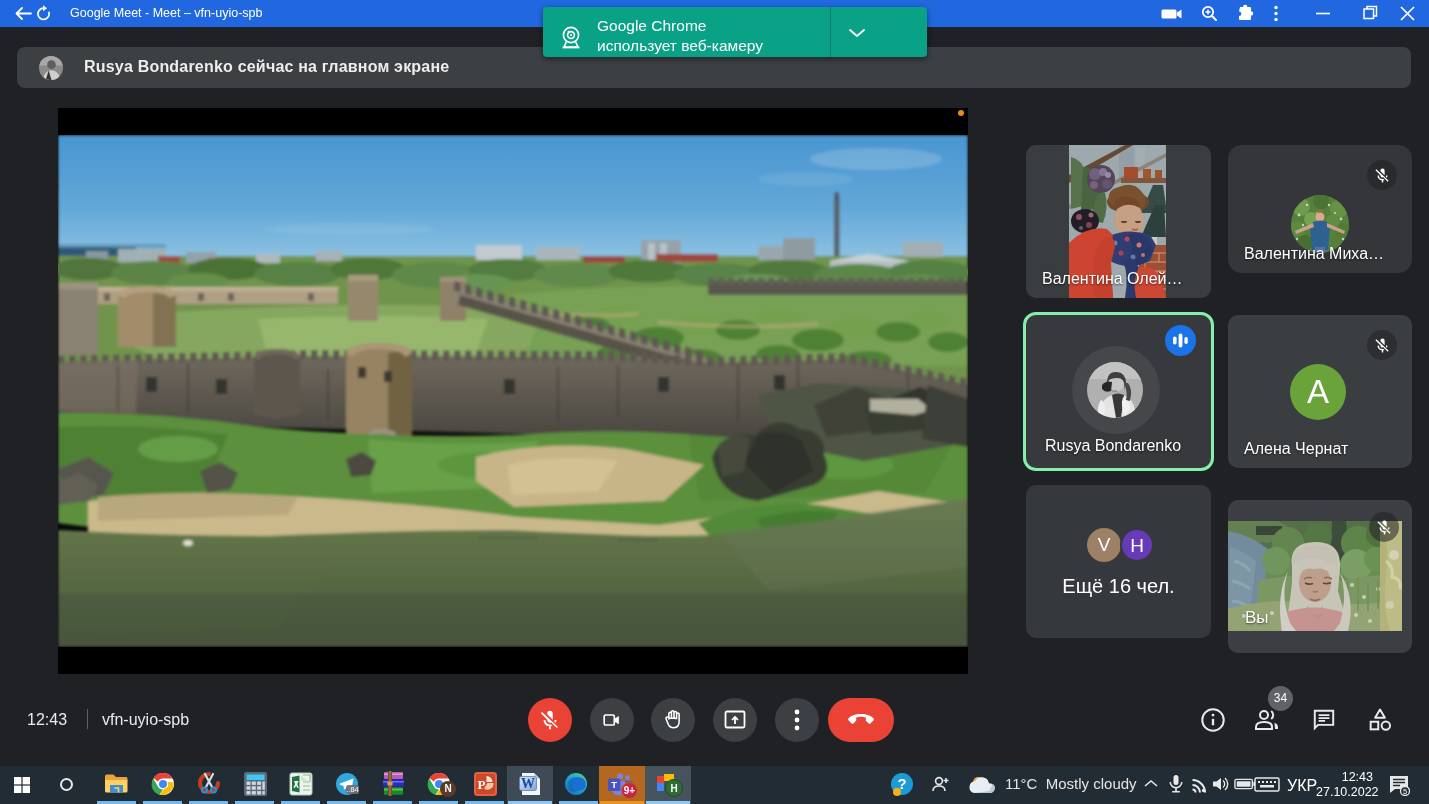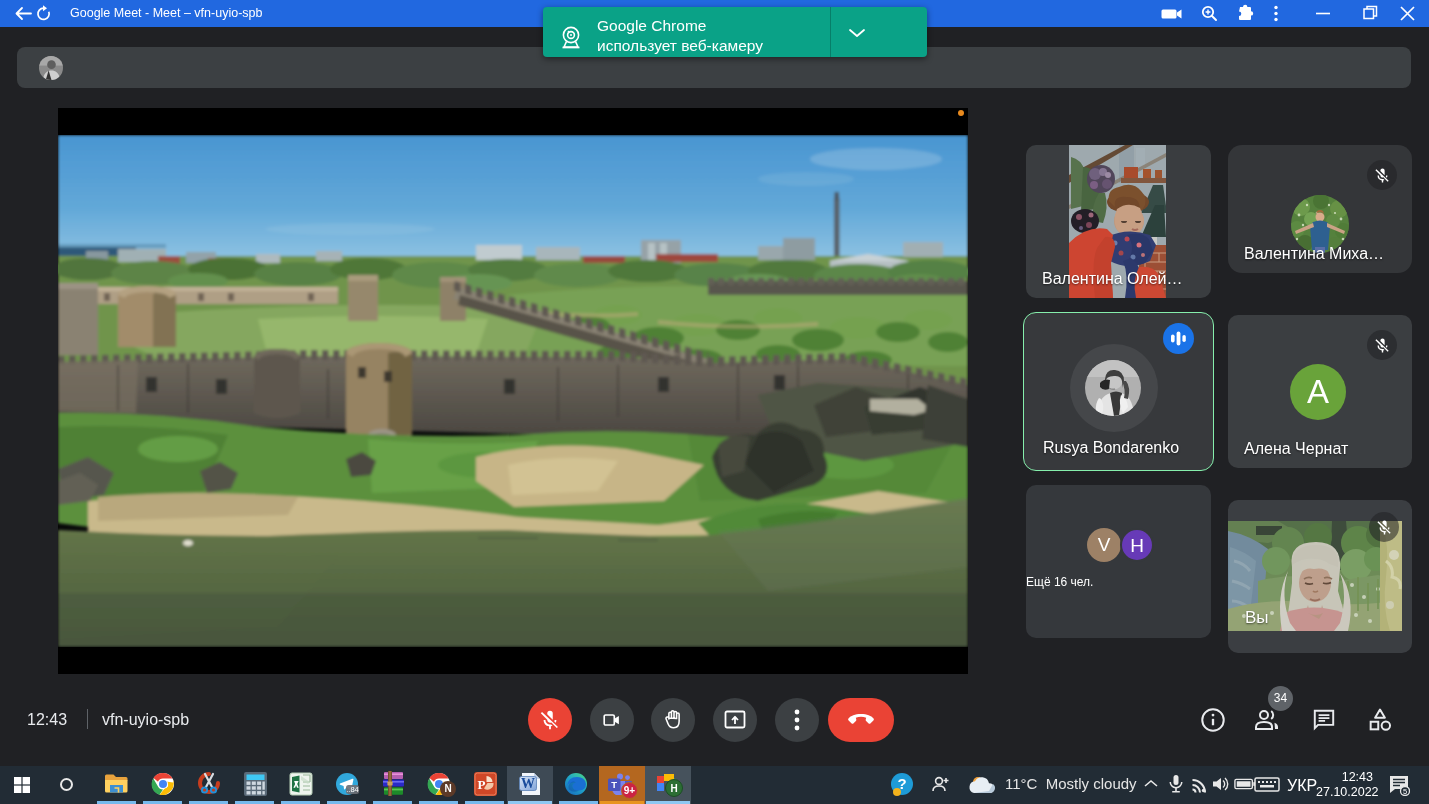--- a/index.html
+++ b/index.html
@@ -54,20 +54,21 @@
         </clipPath>
       </defs>
 <g clip-path="url(#avh)">
         <rect width="25" height="25" fill="#8a8a8a"></rect>
         <rect x="0" y="0" width="25" height="10" fill="#a8a8a8"></rect>
         <circle cx="13" cy="9" r="4.5" fill="#5e5e5e"></circle>
         <path d="M4 25 c1-8 5-10 9-10 s8 2 9 10z" fill="#cfcfcf"></path>
         <path d="M10 15 l3 10 h-6z" fill="#333"></path>
       </g>
 </svg>
+<span class="abs" style="left:67px;top:11px;color:#eceded;font-size:16px;font-weight:bold;letter-spacing:.2px">Rusya Bondarenko сейчас на главном экране</span>
 </div>
 
 <div class="abs" style="left:543px;top:7px;width:384px;height:50px;background:#0aa287;border-radius:4px;box-shadow:0 2px 6px rgba(0,0,0,.45)">
 <svg class="abs" style="left:13px;top:16px" width="30" height="30" viewBox="0 0 30 30" fill="none" stroke="#fff" stroke-width="1.6">
 <circle cx="15" cy="12" r="7.6"></circle>
       <circle cx="15" cy="12" r="3.4"></circle>
       <circle cx="15" cy="12" r="1" fill="#fff" stroke="none"></circle>
       <circle cx="12.6" cy="8.8" r="1" fill="#fff" stroke="none"></circle>
 <path d="M10.5 18.5 L8 24 h14 l-2.5-5.5" stroke-linejoin="round"></path>
       <path d="M6.5 24.5 h17" stroke-width="1.7"></path>
@@ -365,21 +366,21 @@
 </g>
 </svg>
 <div class="micoff">
       <svg width="17" height="17" viewBox="0 0 24 24" fill="#fff">
         <path d="M15 10.6V5a3 3 0 0 0-6 0v.8l6 6zM12 17a5 5 0 0 1-5-5H5a7 7 0 0 0 6 6.9V22h2v-3.1c.6-.1 1.2-.3 1.8-.5l-1.6-1.6c-.1.1-.1.2-.2.2zm7-5h-2c0 .6-.1 1.1-.3 1.6l1.5 1.5c.5-.9.8-2 .8-3.1zM3.3 3.3 2 4.6 9 11.6v.4a3 3 0 0 0 4.4 2.6l1.5 1.5-0.1.1 4.6 4.6 1.3-1.3z"></path>
       </svg>
     </div>
 <span class="nm">Валентина Миха…</span>
 </div>
 
-<div class="abs" style="left:1023px;top:312px;width:191px;height:159px;border:1px solid #86efac;border-radius:13px;background:#37393c">
+<div class="abs" style="left:1023px;top:312px;width:191px;height:159px;border:3px solid #86efac;border-radius:13px;background:#37393c">
 
 <div class="abs" style="left:46px;top:31px;width:88px;height:88px;border-radius:50%;background:#45474a"></div>
 <svg class="abs" style="left:61px;top:47px" width="56" height="56" viewBox="0 0 56 56">
 <defs>
         <clipPath id="c3">
           <circle cx="28" cy="28" r="28"></circle>
         </clipPath>
       </defs>
 <g clip-path="url(#c3)">
 <rect width="56" height="56" fill="#b0b0b0"></rect>
@@ -411,21 +412,21 @@
       <svg width="17" height="17" viewBox="0 0 24 24" fill="#fff">
         <path d="M15 10.6V5a3 3 0 0 0-6 0v.8l6 6zM12 17a5 5 0 0 1-5-5H5a7 7 0 0 0 6 6.9V22h2v-3.1c.6-.1 1.2-.3 1.8-.5l-1.6-1.6c-.1.1-.1.2-.2.2zm7-5h-2c0 .6-.1 1.1-.3 1.6l1.5 1.5c.5-.9.8-2 .8-3.1zM3.3 3.3 2 4.6 9 11.6v.4a3 3 0 0 0 4.4 2.6l1.5 1.5-0.1.1 4.6 4.6 1.3-1.3z"></path>
       </svg>
     </div>
 <span class="nm">Алена Чернат</span>
 </div>
 
 <div class="abs" style="left:1026px;top:485px;width:185px;height:153px;background:#35383c;border-radius:10px">
 <div class="abs" style="left:61px;top:43px;width:34px;height:34px;border-radius:50%;background:#9d8166;color:#fff;font-size:19px;text-align:center;line-height:34px">V</div>
 <div class="abs" style="left:94px;top:43px;width:34px;height:34px;border-radius:50%;background:#673ab7;border:2px solid #35383c;color:#fff;font-size:19px;text-align:center;line-height:31px">H</div>
-<div class="abs" style="left:0;top:90px;width:185px;text-align:left;color:#fff;font-size:12px">Ещё 16 чел.</div>
+<div class="abs" style="left:0;top:90px;width:185px;text-align:center;color:#fff;font-size:20px">Ещё 16 чел.</div>
 </div>
 
 <div class="abs" style="left:1228px;top:500px;width:184px;height:153px;background:#3b3e42;border-radius:10px;overflow:hidden">
 <svg class="abs" style="left:0;top:21px" width="174" height="110" viewBox="0 0 174 110">
 <rect width="174" height="110" fill="#78985e"></rect>
 <rect x="0" y="0" width="174" height="30" fill="#5d7a4f"></rect>
 <path d="M0 0 h50 l20 12 -30 10 -40 -4z" fill="#6e8c58"></path>
 <path d="M28 5 h26 v9 h-26z" fill="#3e4a3a"></path>
 <path d="M0 10 q22 4 40 18 l-6 70 -34 8z" fill="#7d98ac"></path>
 <path d="M2 26 q14 4 26 14 l-6 52 -22 6z" fill="#8aa4b6"></path>

